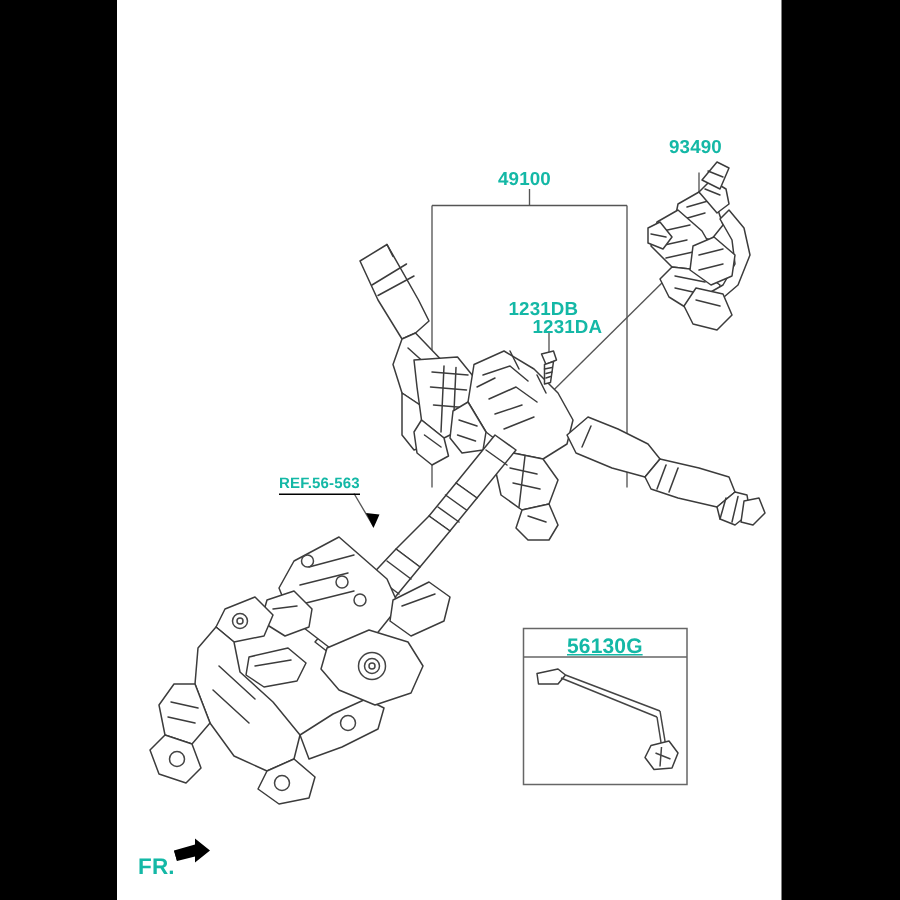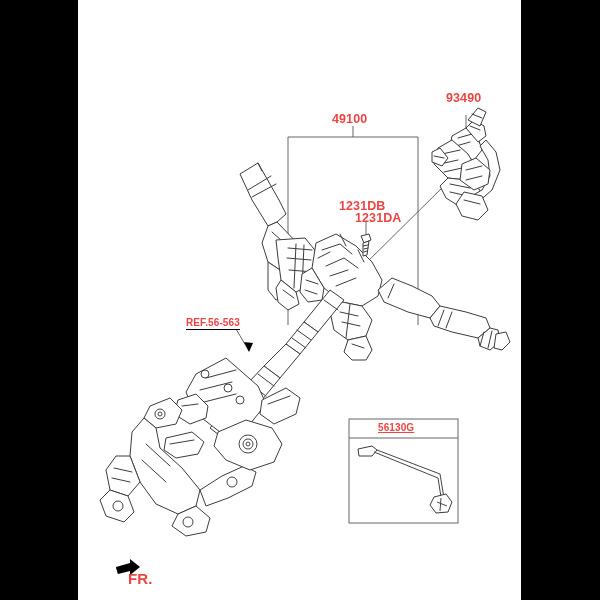--- a/index.html
+++ b/index.html
@@ -2,25 +2,25 @@
 <html><head>
 <meta charset="utf-8">
 <title>Parts Diagram</title>
 <style>
   html,body{margin:0;padding:0;background:#000;}
   body{width:600px;height:600px;overflow:hidden;font-family:"Liberation Sans",sans-serif;}
   #stage{position:relative;width:600px;height:600px;background:#000;}
   #canvas{position:absolute;left:78px;top:0;width:443px;height:600px;background:#ffffff;}
   #svgroot{position:absolute;left:0;top:0;width:600px;height:600px;}
   .lbl{position:absolute;font-family:"Liberation Sans",sans-serif;font-weight:bold;
-       color:#ef4444;white-space:nowrap;letter-spacing:.1px;}
+       color:#14b8a6;white-space:nowrap;letter-spacing:.1px;}
   .lbl-num{font-size:12.5px;}
   .lbl-ref{font-size:10px;border-bottom:1.6px solid #000;padding-bottom:0px;line-height:13px;}
-  .lbl-inset{font-size:10px;text-decoration:underline;}
-  .lbl-fr{font-size:15px;margin-left:36px;}
+  .lbl-inset{font-size:14px;text-decoration:underline;}
+  .lbl-fr{font-size:15px;}
 </style>
 </head>
 <body>
 
 <div id="stage">
 
   <div id="canvas"></div>
 
   <svg id="svgroot" viewBox="0 0 600 600">
     <defs>

